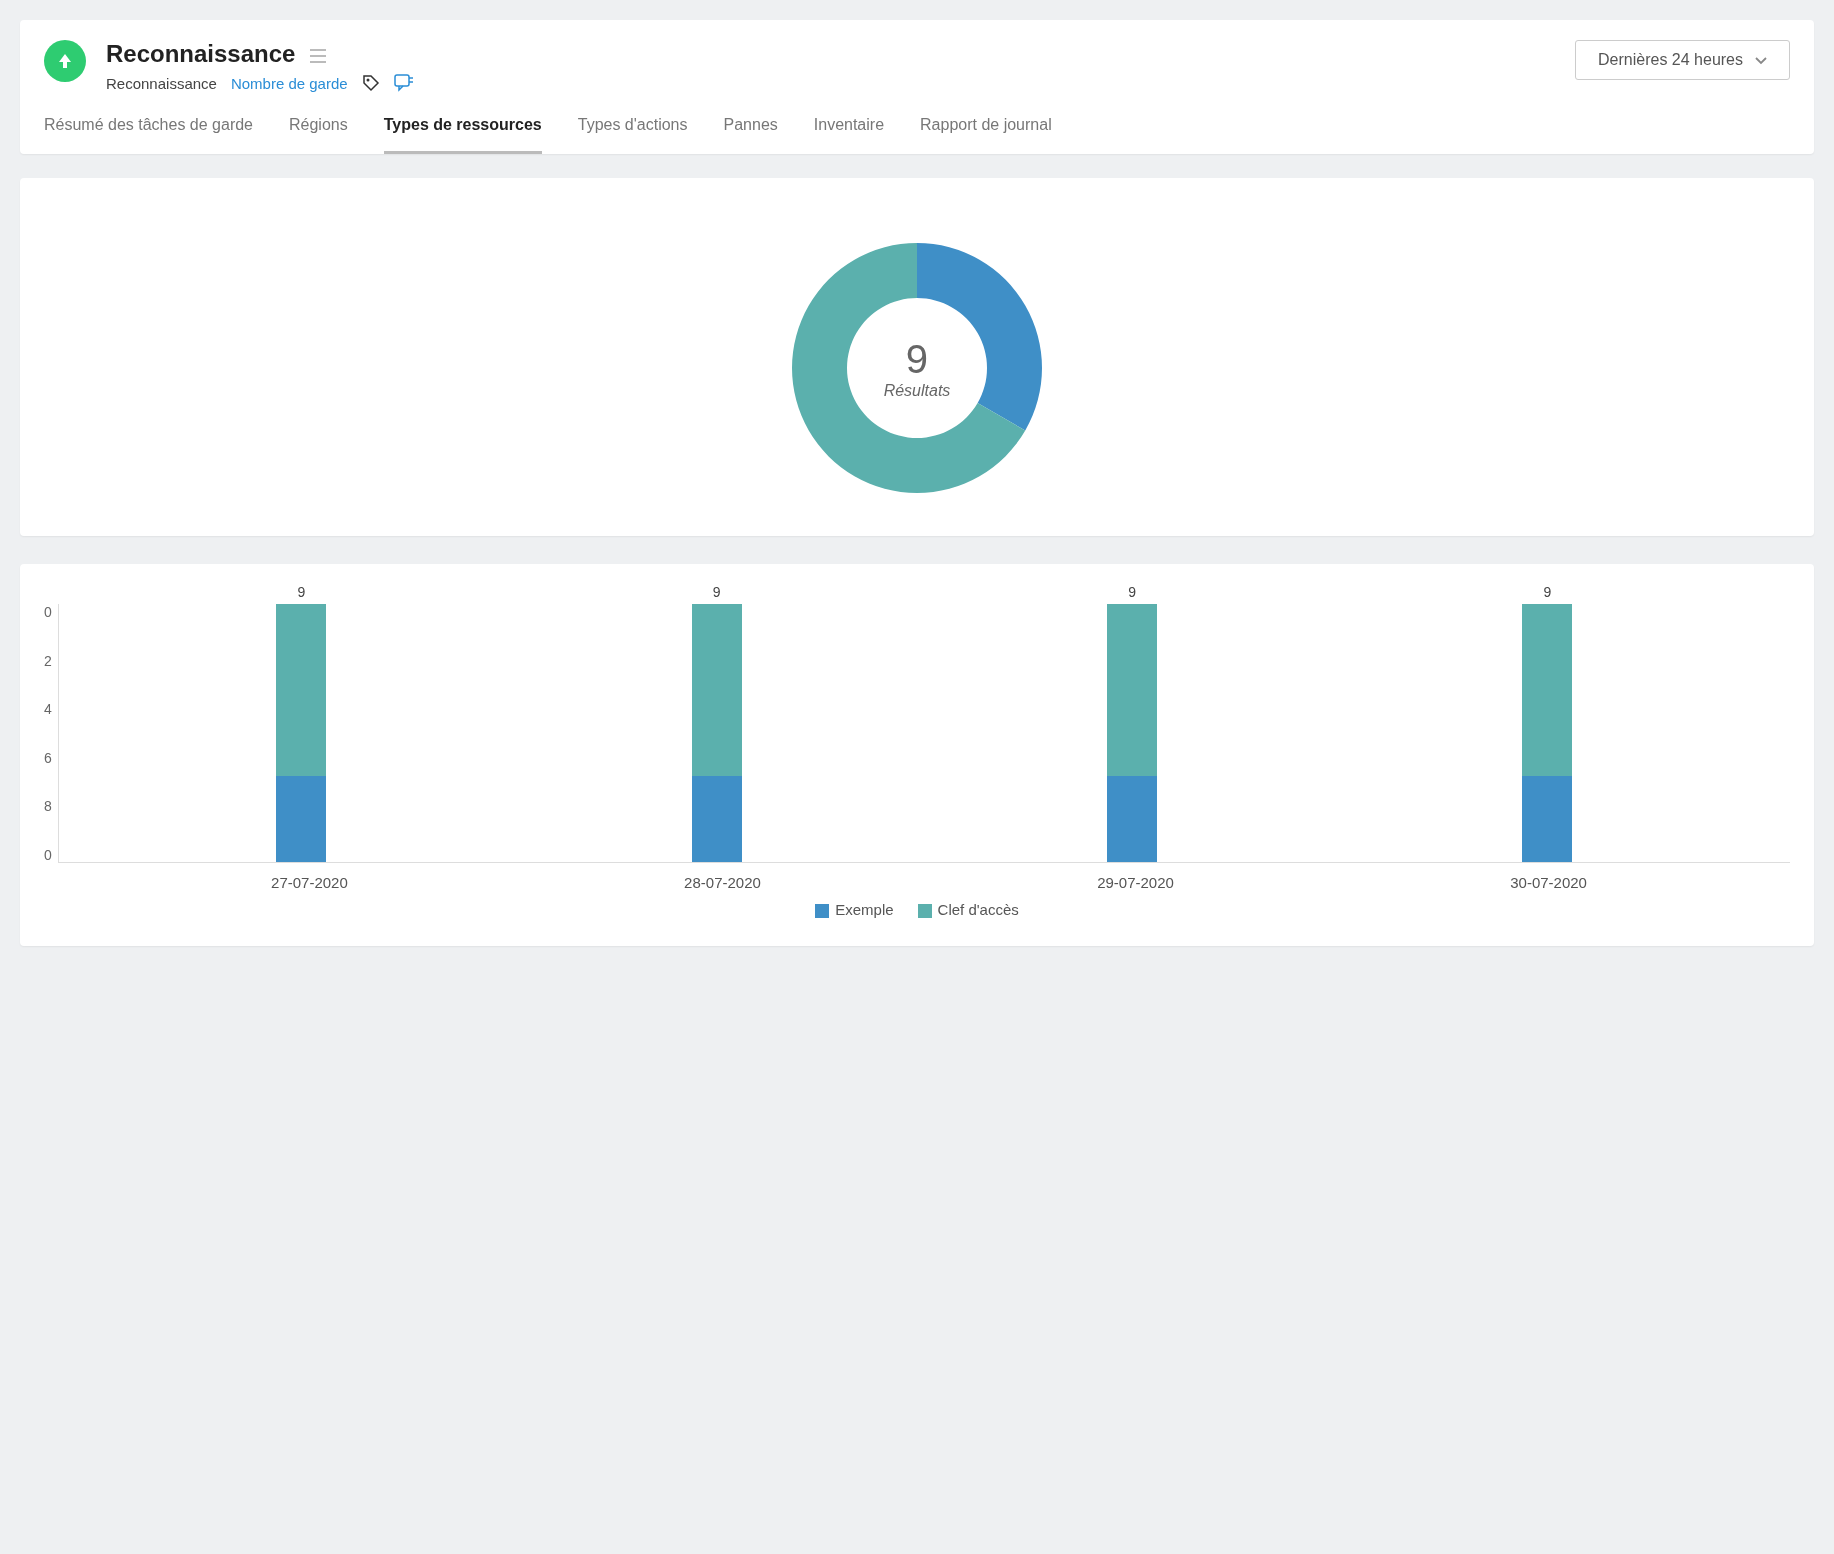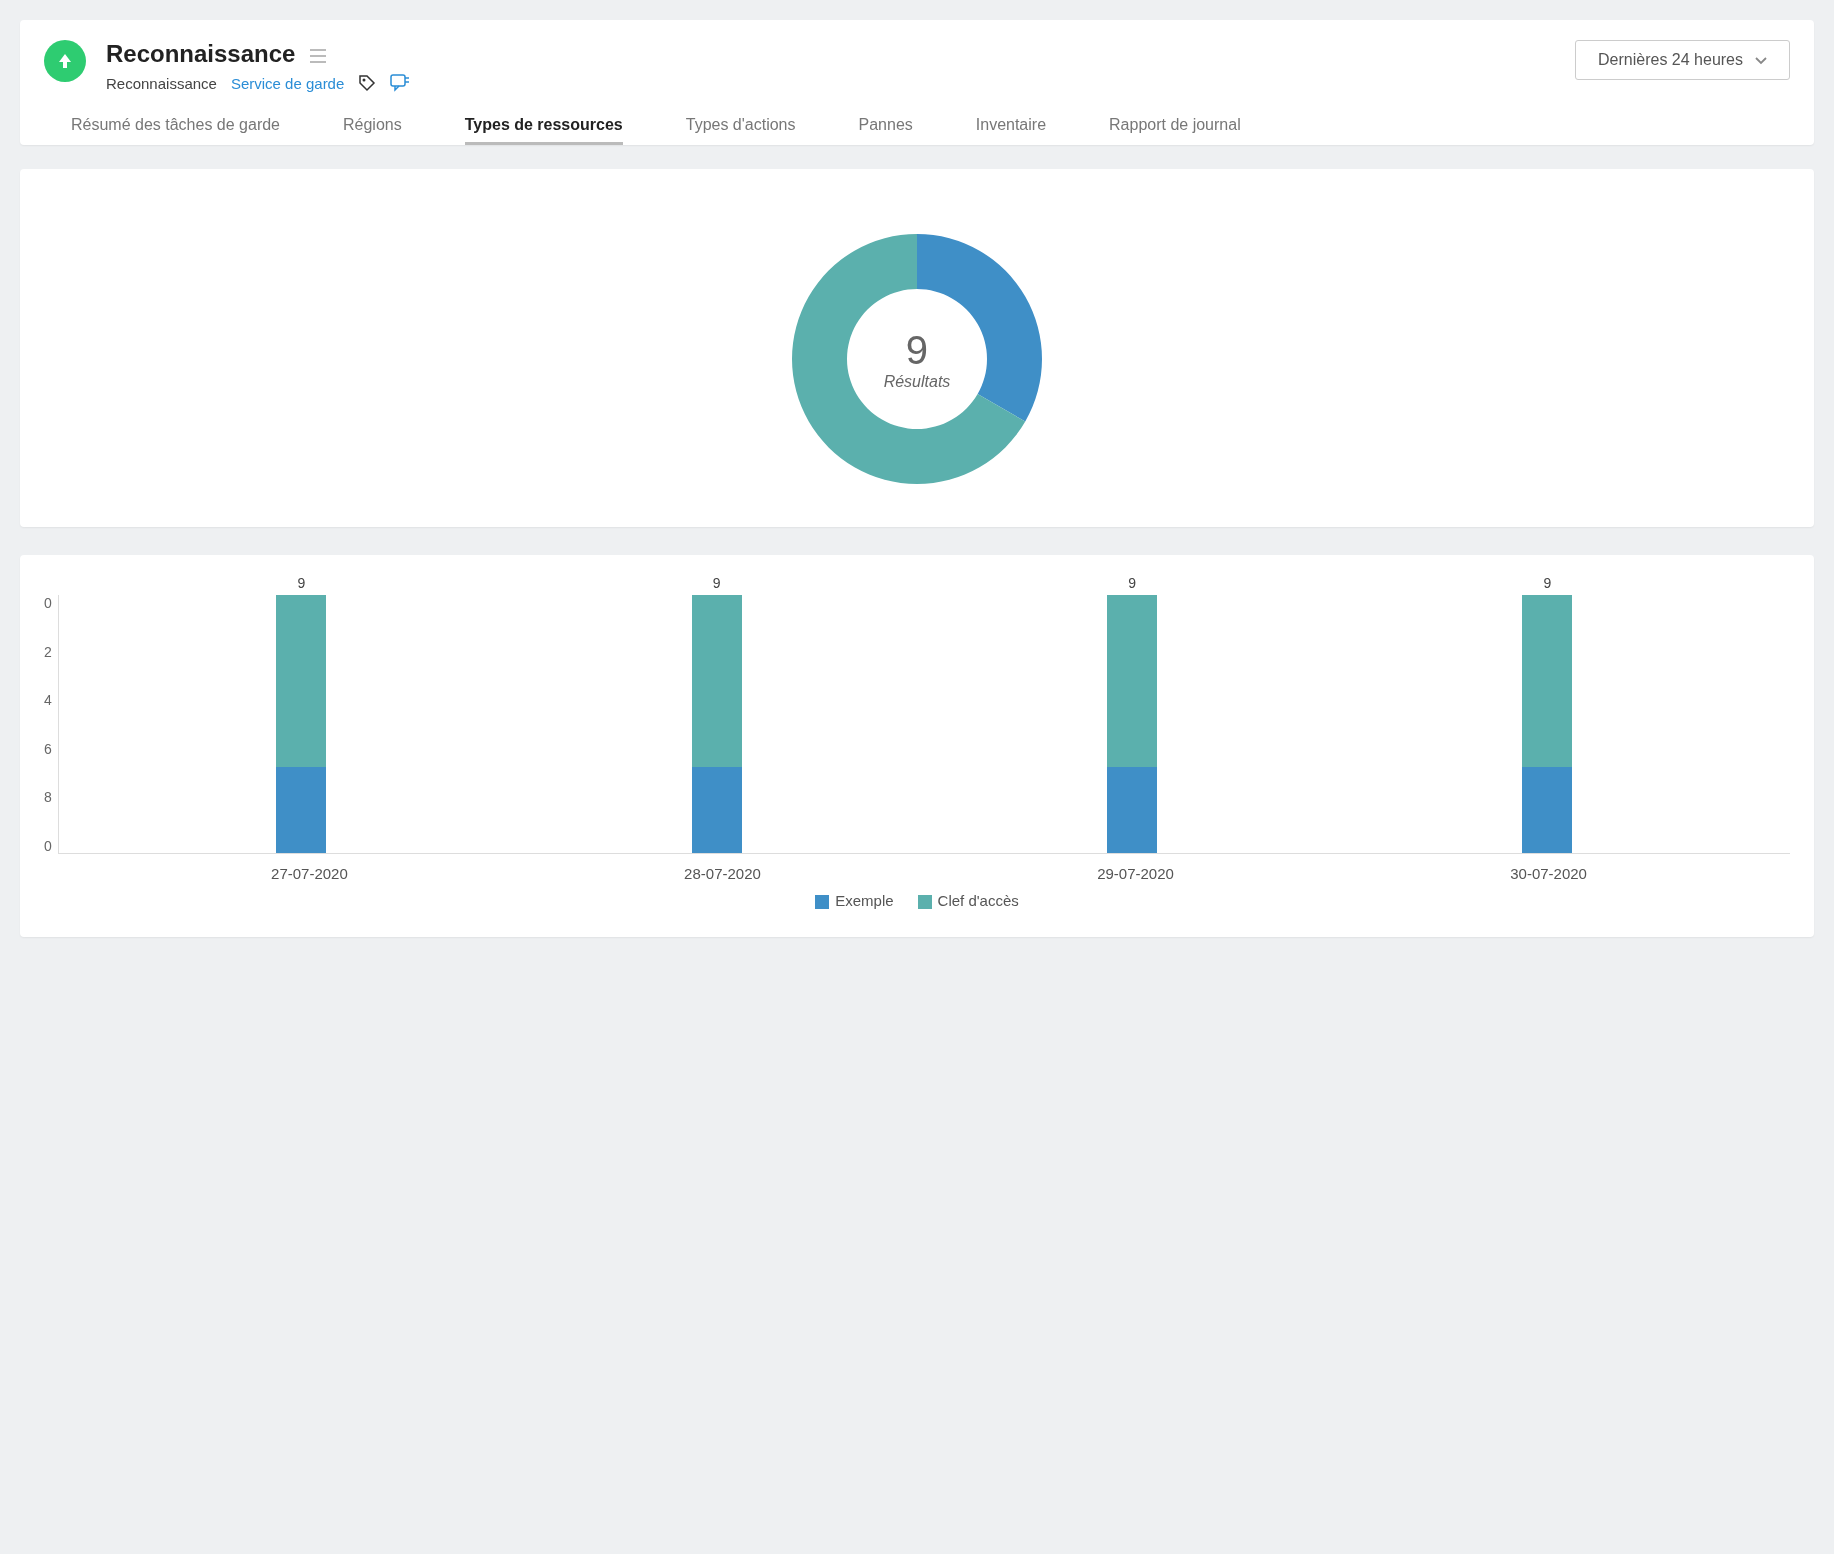--- a/index.html
+++ b/index.html
@@ -36,21 +36,21 @@
     .inline-icon { display:inline-flex; align-items:center; }
     .time-select {
       border: 1px solid #ccc; border-radius: 3px; padding: 10px 22px;
       font-size: 16px; color: #555; background: #fff; cursor: pointer;
       display: flex; align-items: center; gap: 12px;
     }
     .tabs {
       display: flex; gap: 36px; margin-top: 24px; padding-bottom: 0;
       font-size: 16px; color: #777;
     }
-    .tab { padding-bottom: 8px; cursor: pointer; margin-left: 27px; }
+    .tab { padding-bottom: 17px; cursor: pointer; }
     .tab.active { color: #222; font-weight: 700; border-bottom: 3px solid #bbb; text-align: center; }
 
     .panel {
       background: #fff; border-radius: 4px; padding: 20px 24px 28px 24px;
       box-shadow: 0 1px 2px rgba(0,0,0,0.06); margin-bottom: 28px;
     }
     .panel h2 { font-size: 22px; font-weight: 500; color: #333; padding-bottom: 14px; border-bottom: 1px solid #eee; }
 
     .panel1-body { display:flex; gap:40px; margin-top: 30px; }
     .table-wrap { flex: 1; max-width: 520px; }
@@ -96,21 +96,21 @@
         <h1>Reconnaissance</h1>
         <span class="menu-icon">
           <svg width="16" height="14" viewBox="0 0 16 14">
               <rect y="0" width="16" height="2" fill="#bbb"></rect>
               <rect y="6" width="16" height="2" fill="#bbb"></rect>
               <rect y="12" width="16" height="2" fill="#bbb"></rect>
             </svg>
         </span>
         <div class="subtitle-row">
           <span class="sub-label">Reconnaissance</span>
-          <span class="link">Service de garde</span>
+          <span class="link">Nombre de garde</span>
           <span class="inline-icon">
             <svg width="18" height="18" viewBox="0 0 18 18">
                 <path d="M2 2 L9 2 L16 9 L9 16 L2 9 Z" fill="none" stroke="#333" stroke-width="1.5"></path>
                 <circle cx="6" cy="6" r="1.5" fill="#333"></circle>
               </svg>
           </span>
           <span class="inline-icon">
             <svg width="20" height="18" viewBox="0 0 20 18">
                 <rect x="1" y="1" width="14" height="11" rx="2" fill="none" stroke="#2a8dd6" stroke-width="1.5"></rect>
                 <path d="M5 12 L5 16 L9 12" fill="none" stroke="#2a8dd6" stroke-width="1.5"></path>

